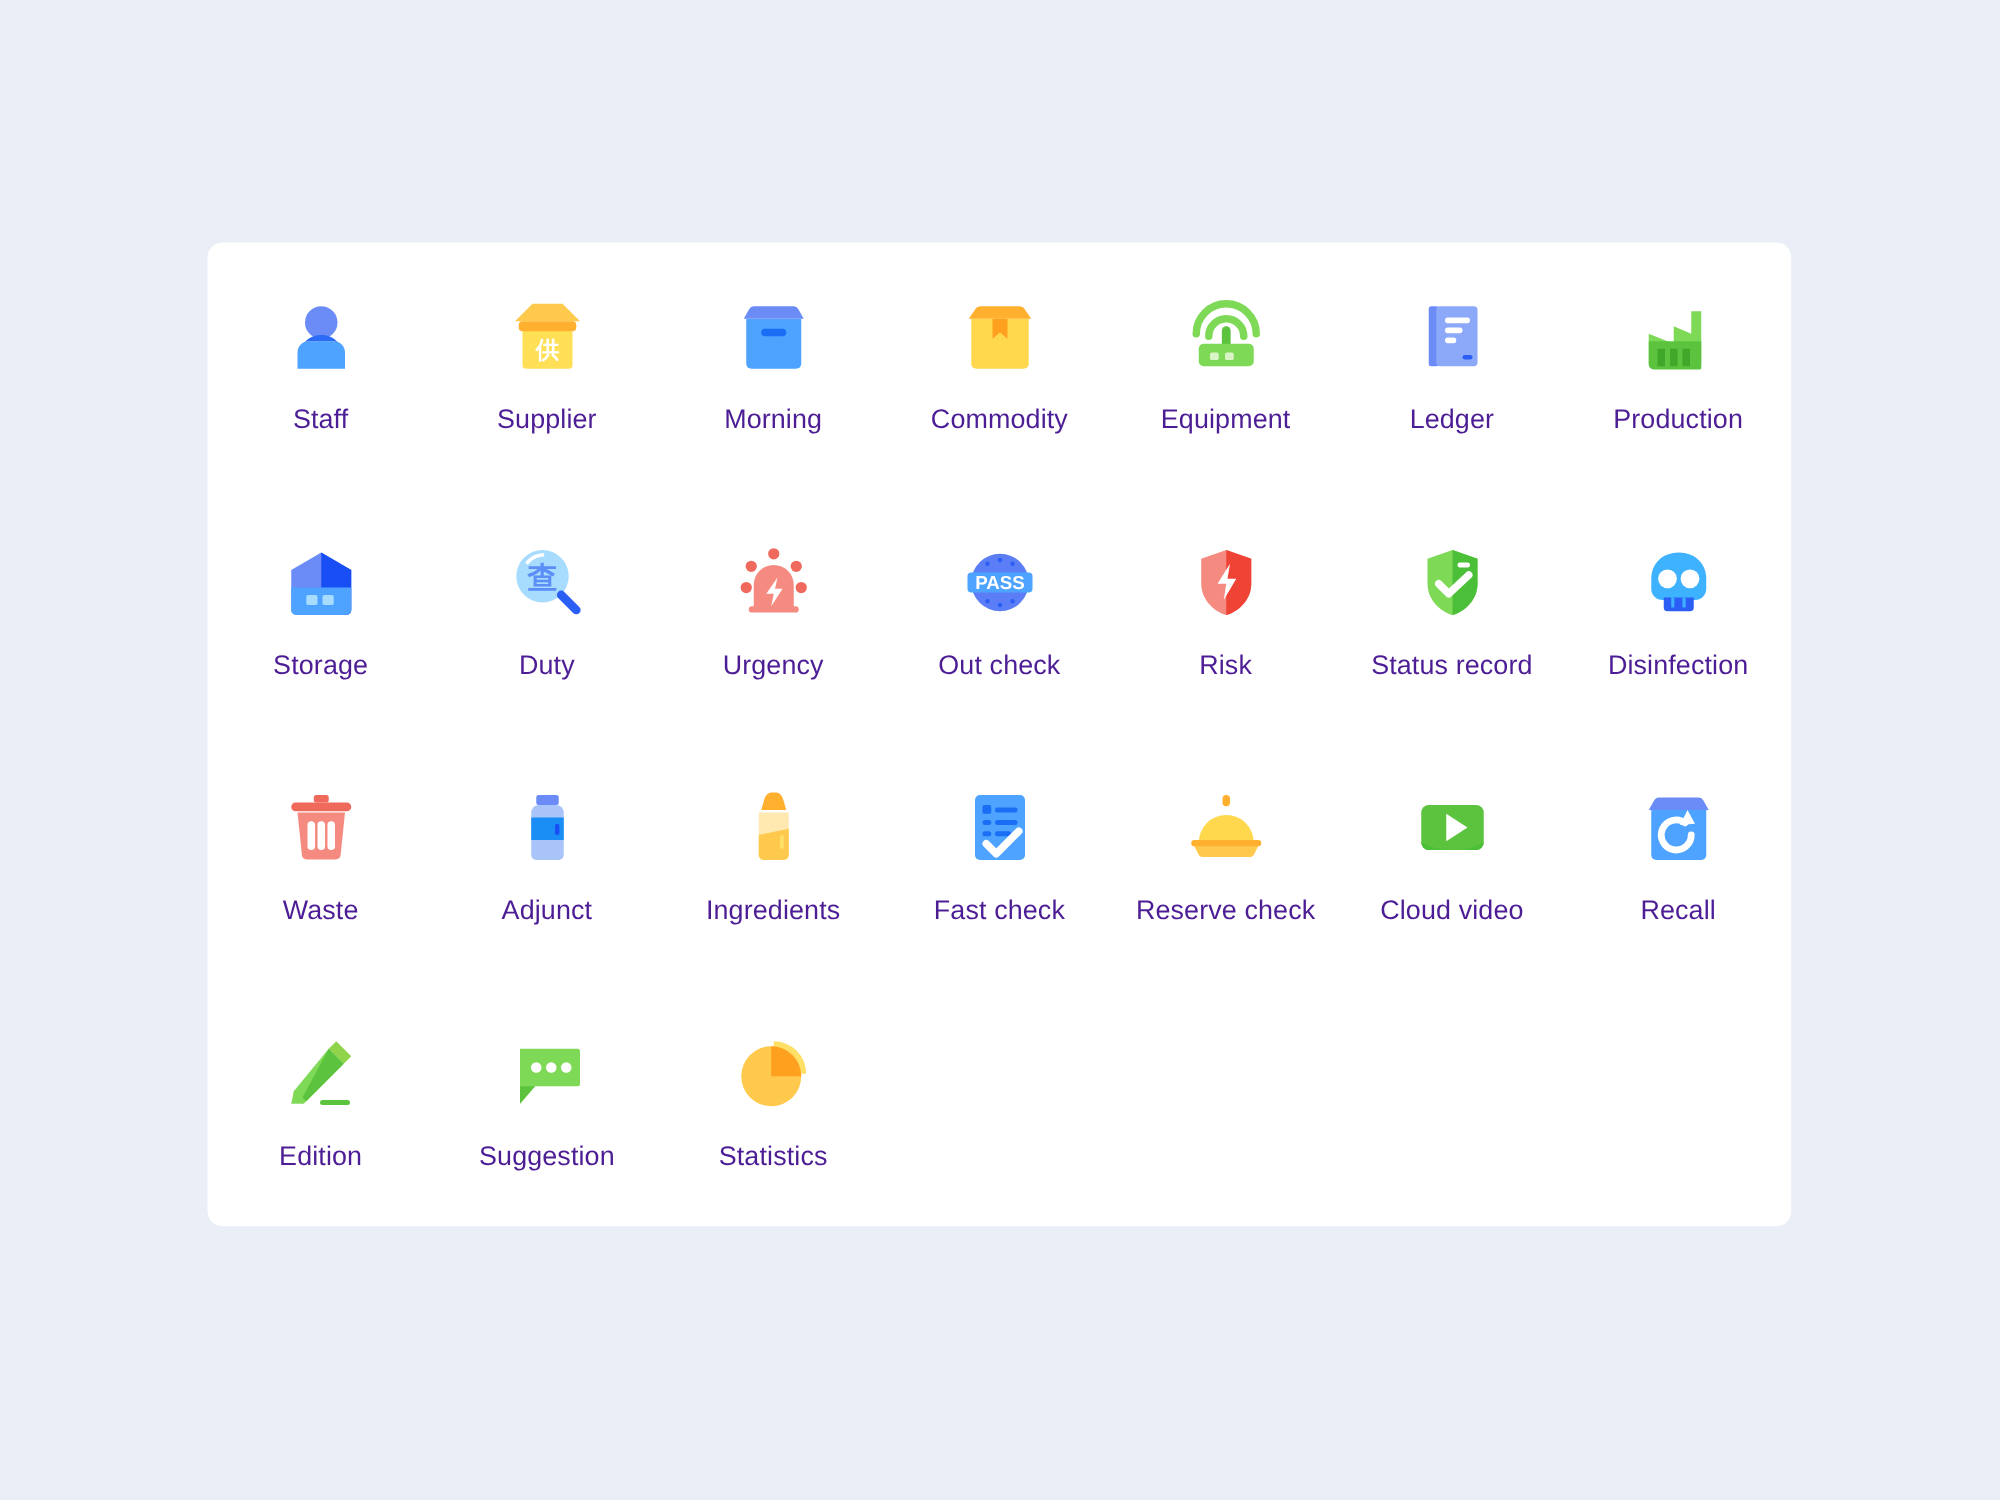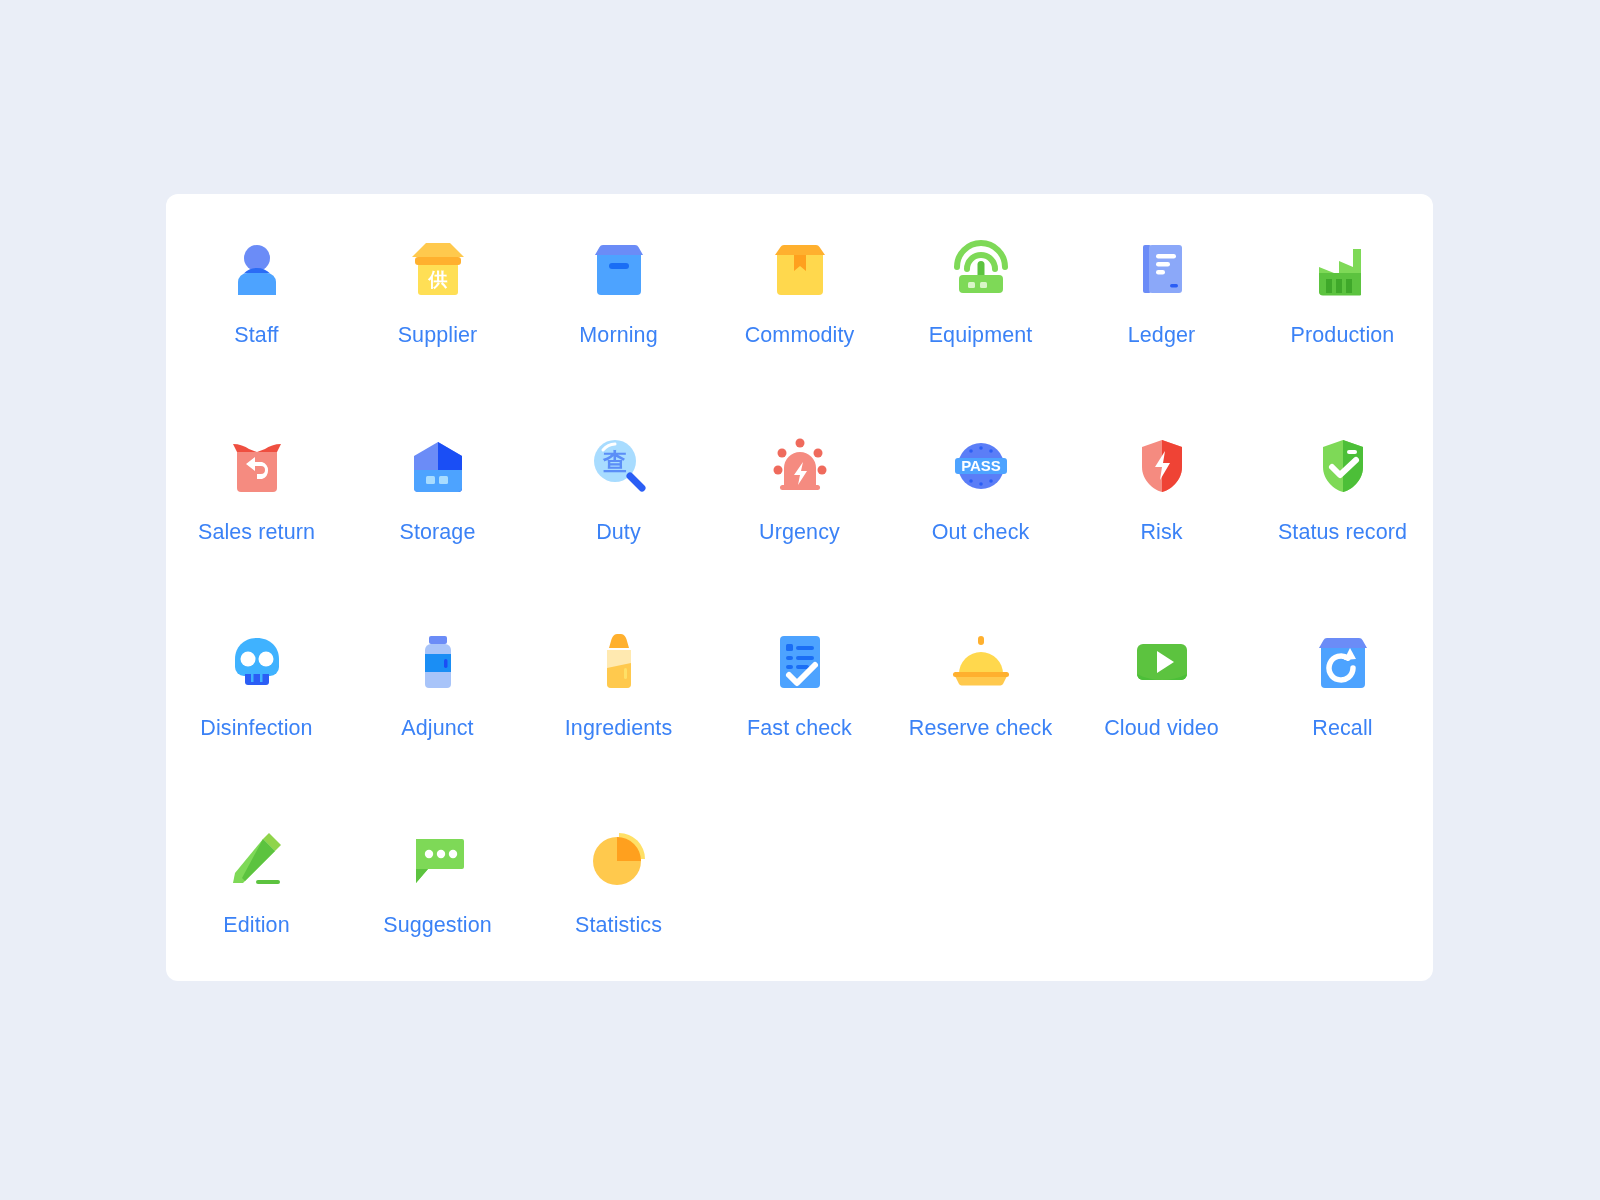--- a/index.html
+++ b/index.html
@@ -43,21 +43,21 @@
     gap: 22px;
     cursor: pointer;
   }
   .glyph {
     width: 64px;
     height: 64px;
     display: block;
   }
   .label {
     font-size: 21.5px;
-    color: #3b82f6;
+    color: #4c1d95;
     letter-spacing: 0.1px;
     white-space: nowrap;
     text-align: center;
   }
   .cjk { font-family: "DejaVu Sans", sans-serif; }
 </style>
 </head>
 <body>
 
 <div id="card">
@@ -129,28 +129,20 @@
       <svg class="glyph" viewBox="0 0 64 64">
         <path d="M8 30l20 8V24l14 6V12h8v42a4 4 0 0 1-4 4H12a4 4 0 0 1-4-4z" fill="#7ed957"></path>
         <path d="M8 36h42v22a4 4 0 0 1-2 .5H12a4 4 0 0 1-4-4z" fill="#5cc33f"></path>
         <rect x="15" y="42" width="6" height="14" fill="#3fa82a"></rect>
         <rect x="25" y="42" width="6" height="14" fill="#3fa82a"></rect>
         <rect x="35" y="42" width="6" height="14" fill="#3fa82a"></rect>
       </svg>
       <div class="label">Production</div>
     </div>
 
-    <div class="cell">
-      <svg class="glyph" viewBox="0 0 64 64">
-        <path d="M12 18h40v36a4 4 0 0 1-4 4H16a4 4 0 0 1-4-4z" fill="#f58b80"></path>
-        <path d="M12 18L8 10c6 0 12 2 16 5l8 3 8-3c4-3 10-5 16-5l-4 8z" fill="#ef4f40"></path>
-        <path d="M30 28v-5l-9 7 9 7v-5h6a4 4 0 0 1 0 8h-4v5h5a9 9 0 0 0 0-17z" fill="#ffffff"></path>
-      </svg>
-      <div class="label">Sales return</div>
-    </div>
 
     <div class="cell">
       <svg class="glyph" viewBox="0 0 64 64">
         <path d="M32 8l24 14v32a4 4 0 0 1-4 4H12a4 4 0 0 1-4-4V22z" fill="#6b8cf7"></path>
         <path d="M32 8l24 14v32a4 4 0 0 1-4 4H32z" fill="#1a4ef5"></path>
         <path d="M8 36h48v18a4 4 0 0 1-4 4H12a4 4 0 0 1-4-4z" fill="#4da3ff"></path>
         <rect x="20" y="42" width="9" height="8" rx="1.5" fill="#a8dcff"></rect>
         <rect x="33" y="42" width="9" height="8" rx="1.5" fill="#a8dcff"></rect>
       </svg>
       <div class="label">Storage</div>
@@ -220,20 +212,31 @@
         <path d="M32 8c13 0 22 9 22 21v8a9 9 0 0 1-9 9H19a9 9 0 0 1-9-9v-8C10 17 19 8 32 8z" fill="#3fb2ff"></path>
         <circle cx="23" cy="29" r="7.5" fill="#ffffff"></circle>
         <circle cx="41" cy="29" r="7.5" fill="#ffffff"></circle>
         <path d="M20 44h24v8a3 3 0 0 1-3 3H23a3 3 0 0 1-3-3z" fill="#2b5ef5"></path>
         <rect x="26" y="44" width="2.5" height="8" fill="#3fb2ff"></rect>
         <rect x="35" y="44" width="2.5" height="8" fill="#3fb2ff"></rect>
       </svg>
       <div class="label">Disinfection</div>
     </div>
 
+    <div class="cell">
+      <svg class="glyph" viewBox="0 0 64 64">
+        <rect x="26" y="6" width="12" height="6" rx="2" fill="#f06a5c"></rect>
+        <rect x="8" y="12" width="48" height="7" rx="3.5" fill="#f06a5c"></rect>
+        <path d="M13 20h38l-3.5 34a4 4 0 0 1-4 3.5H20.5a4 4 0 0 1-4-3.5z" fill="#f58b80"></path>
+        <rect x="21" y="27" width="6" height="23" rx="3" fill="#ffffff"></rect>
+        <rect x="29" y="27" width="6" height="23" rx="3" fill="#ffffff"></rect>
+        <rect x="37" y="27" width="6" height="23" rx="3" fill="#ffffff"></rect>
+      </svg>
+      <div class="label">Waste</div>
+    </div>
 
 
     <div class="cell">
       <svg class="glyph" viewBox="0 0 64 64">
         <rect x="23" y="6" width="18" height="8" rx="2" fill="#6b8cf7"></rect>
         <path d="M19 20a6 6 0 0 1 6-6h14a6 6 0 0 1 6 6v34a4 4 0 0 1-4 4H23a4 4 0 0 1-4-4z" fill="#a8c4f9"></path>
         <rect x="19" y="24" width="26" height="18" fill="#1a8ef5"></rect>
         <rect x="38" y="29" width="3.5" height="9" rx="1.7" fill="#1a4ef5"></rect>
       </svg>
       <div class="label">Adjunct</div>

